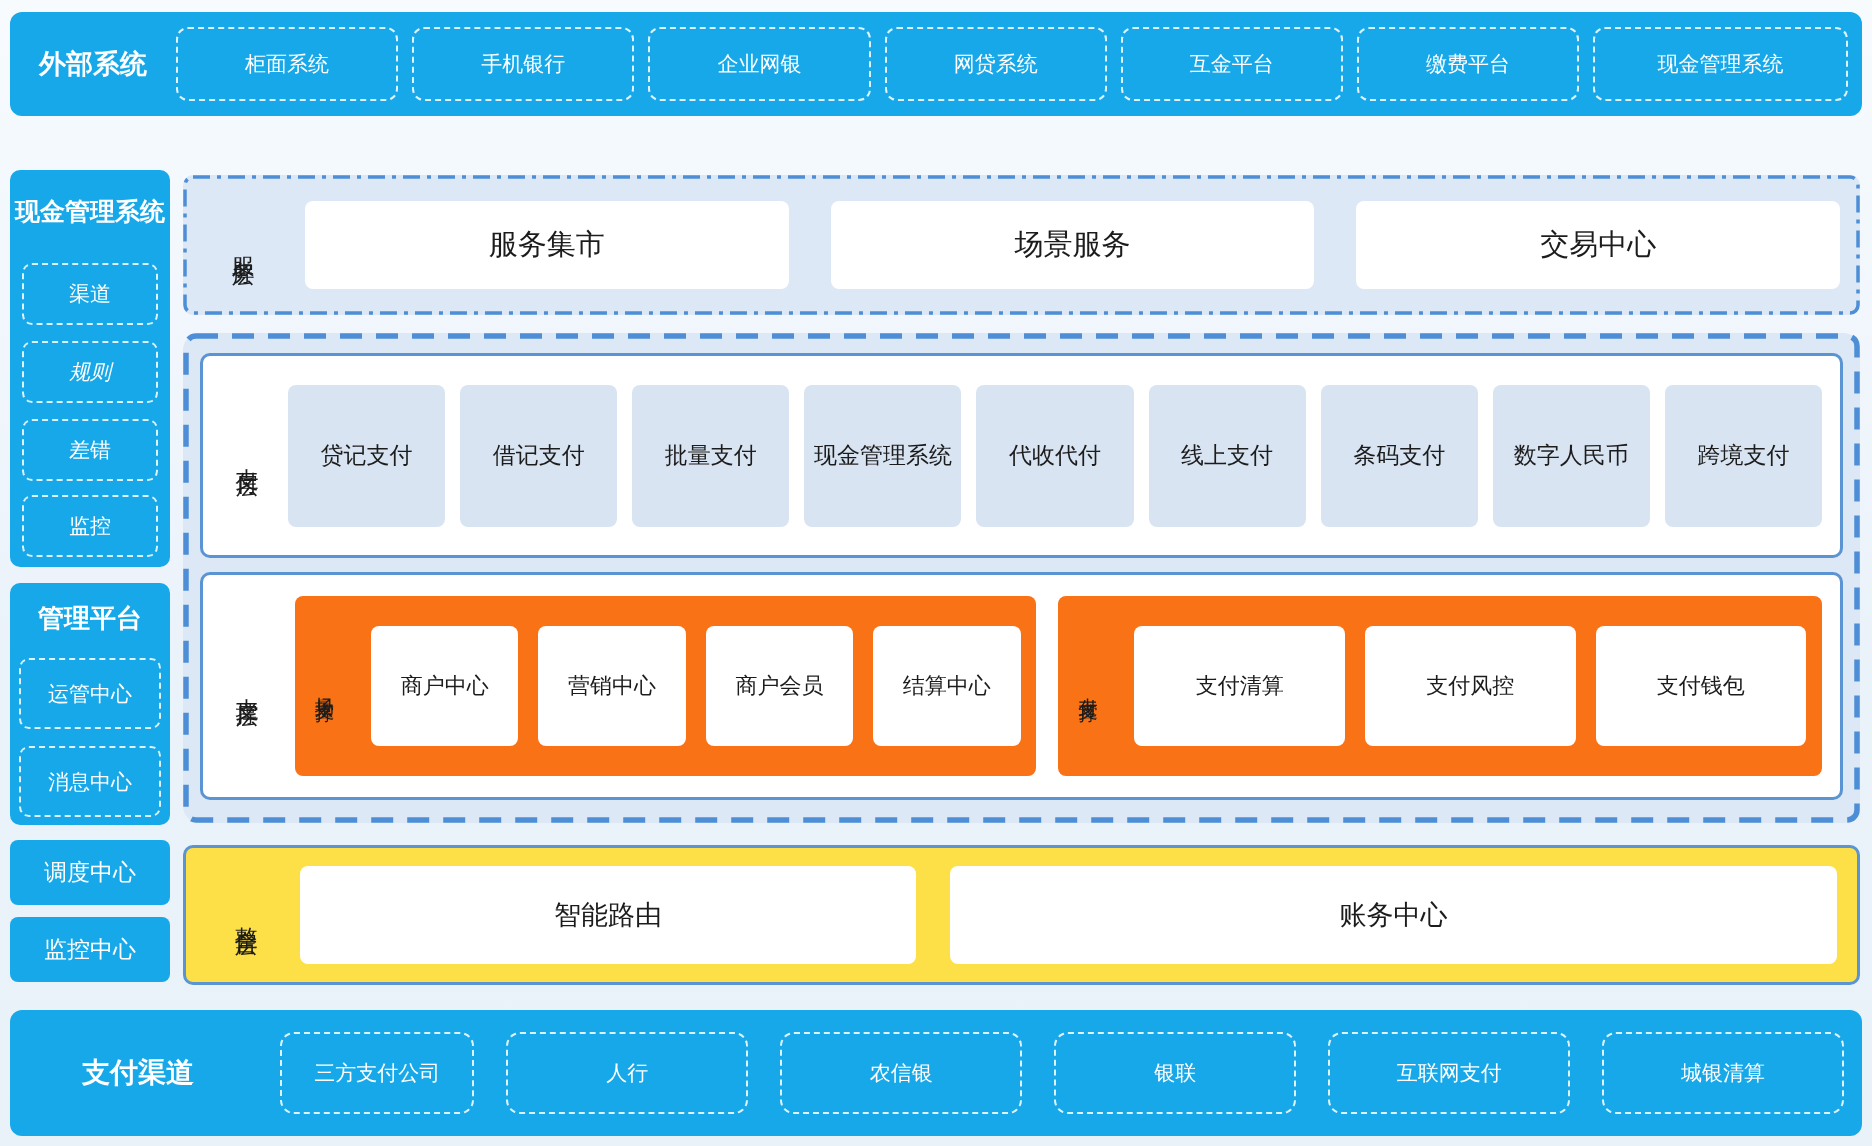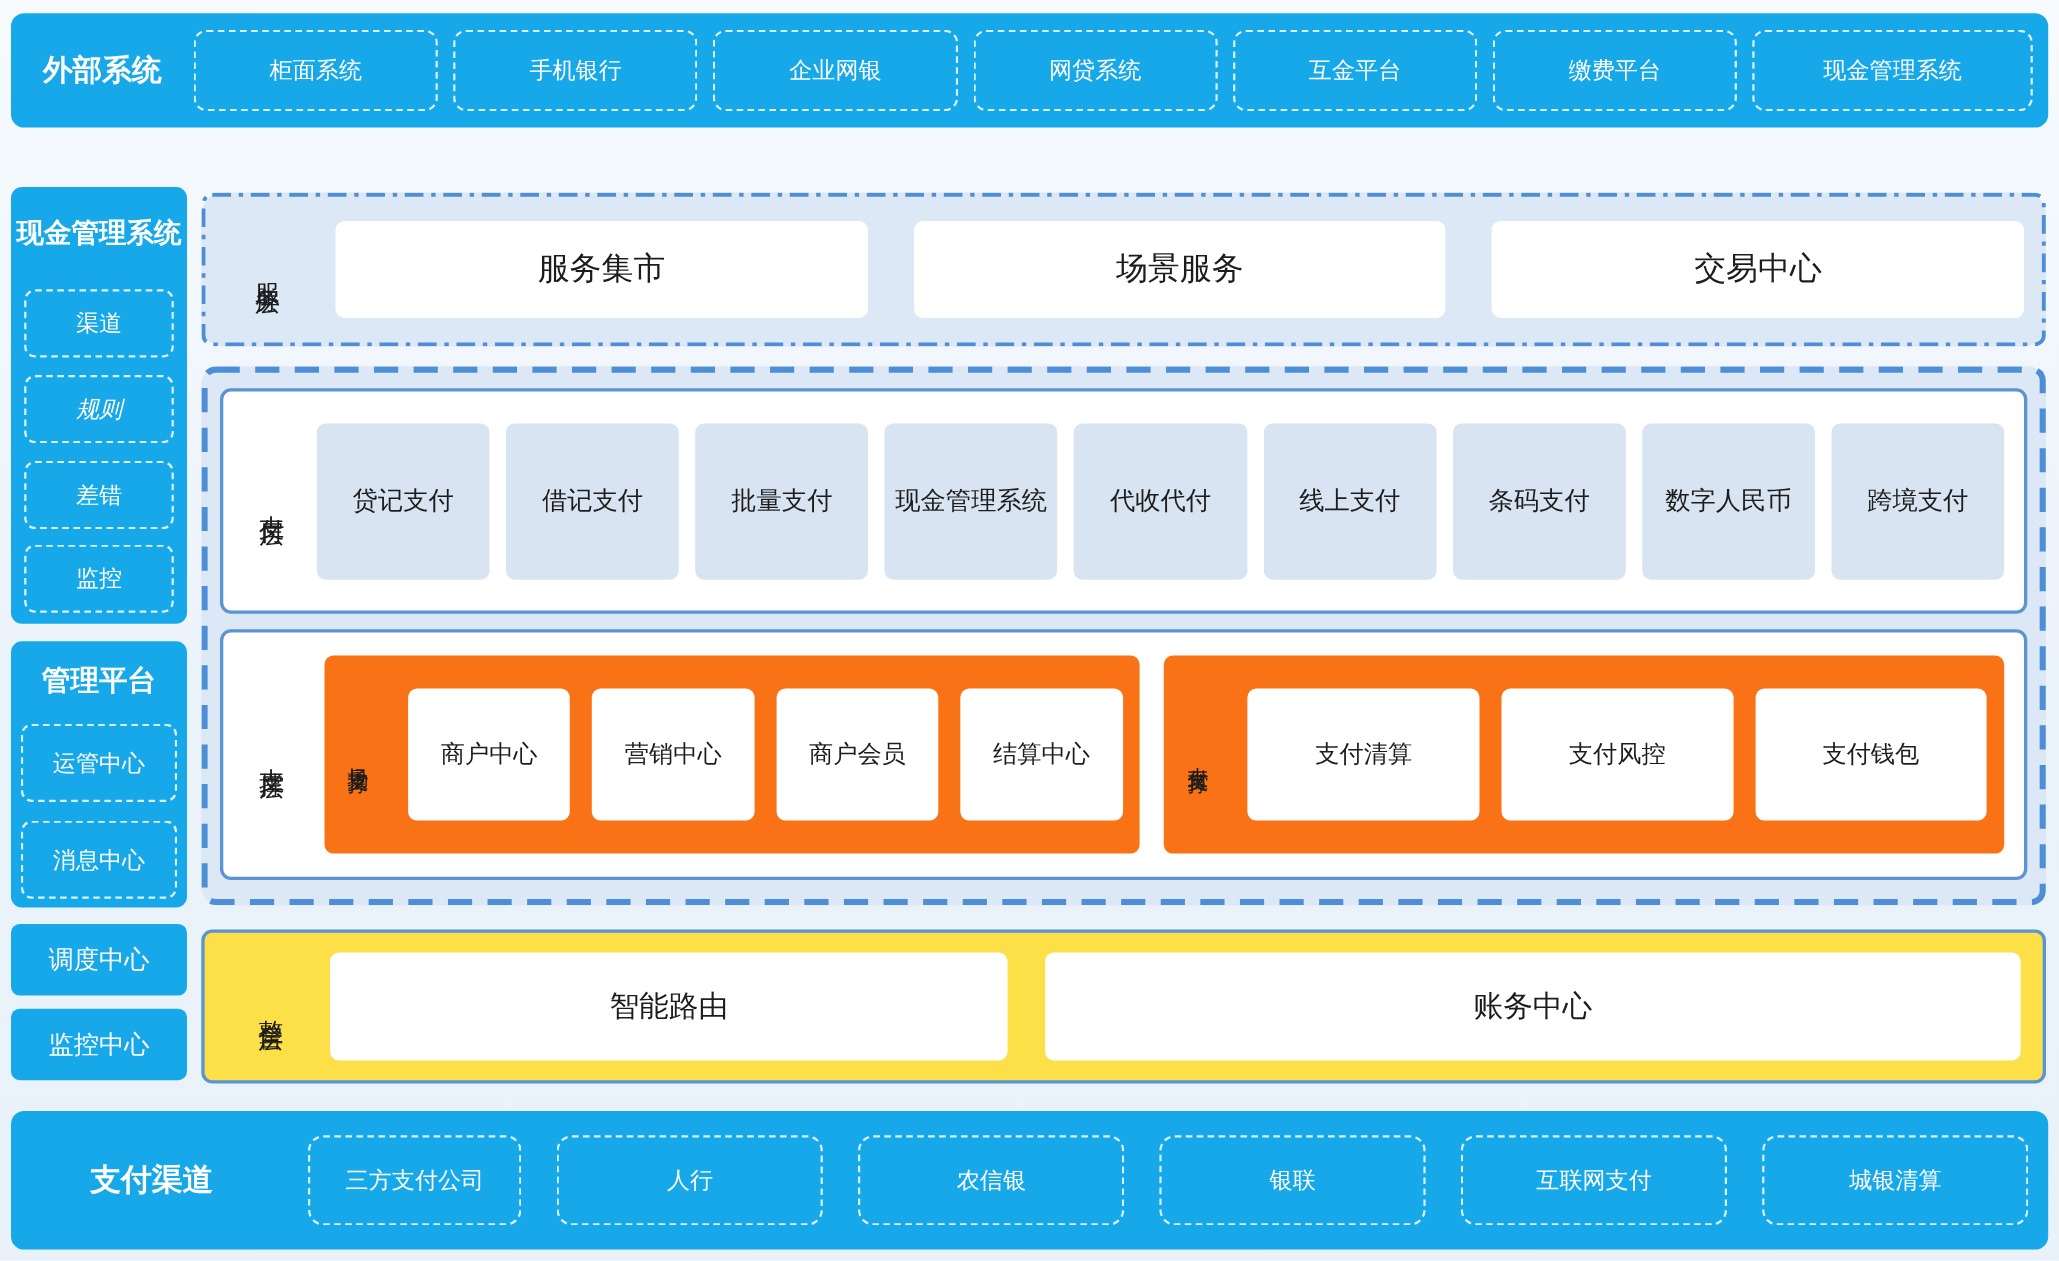--- a/index.html
+++ b/index.html
@@ -45,21 +45,21 @@
   .side-item { margin:0 12px; height:62px; font-size:21px; border-radius:10px; }
   #recon-block { top:170px; height:397px; }
   #mgmt-block  { top:583px; height:242px; }
   #mgmt-block .side-item { height:71px; margin:0 9px; }
   .side-solid { left:10px; width:160px; height:65px; background:#17a8e9; border-radius:8px;
                 color:#fff; font-size:23px; }
   #dispatch-center { top:840px; }
   #monitor-center  { top:917px; }
 
   
-  #service-layer { left:183px; top:175px; width:1677px; height:140px; background:#dce8f6; border-radius:20px; }
+  #service-layer { left:183px; top:175px; width:1677px; height:140px; background:#dce8f6; border-radius:10px; }
   #service-layer .inner { position:absolute; left:0; top:0; width:100%; height:100%;
       display:flex; align-items:center; padding:0 20px 0 40px; gap:42px; }
   #service-layer .vlabel { width:40px; flex:none; }
   #service-layer .white-item { height:88px; flex:1; font-size:29px; }
 
   
   #main-dashed { left:183px; top:333px; width:1677px; height:490px; background:#dce8f6; border-radius:17px; }
 
   #payment-layer { position:absolute; left:17px; top:20px; width:1643px; height:205px;
       display:flex; align-items:center; padding:0 18px 0 26px; gap:15px; }

